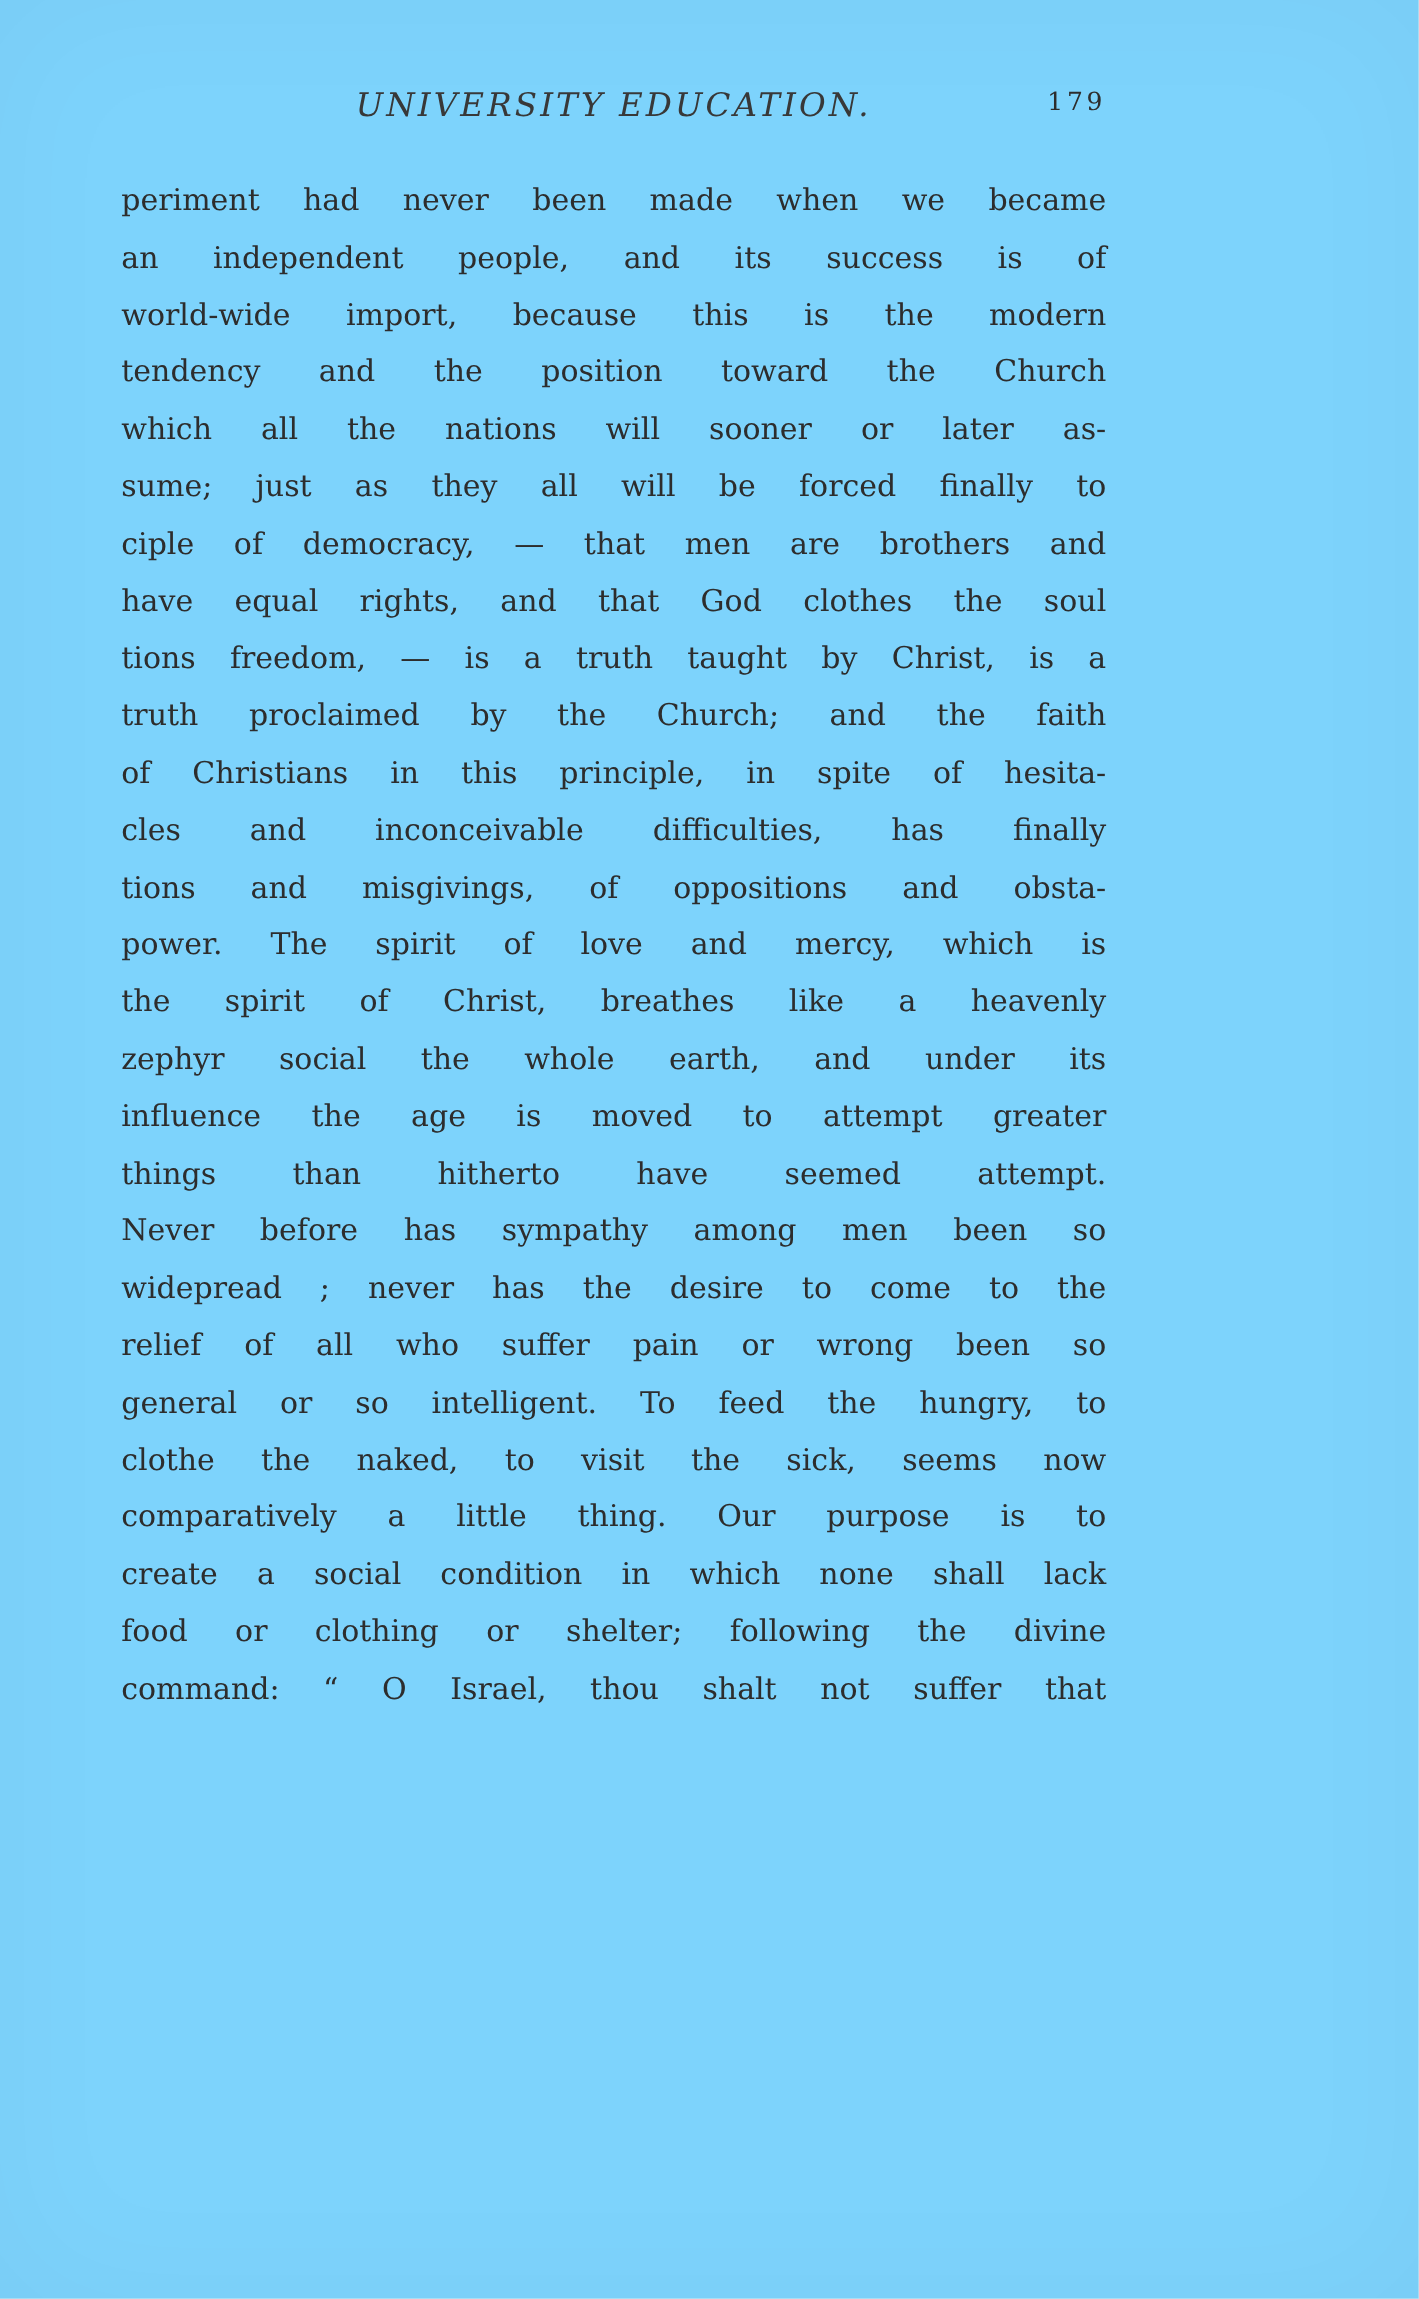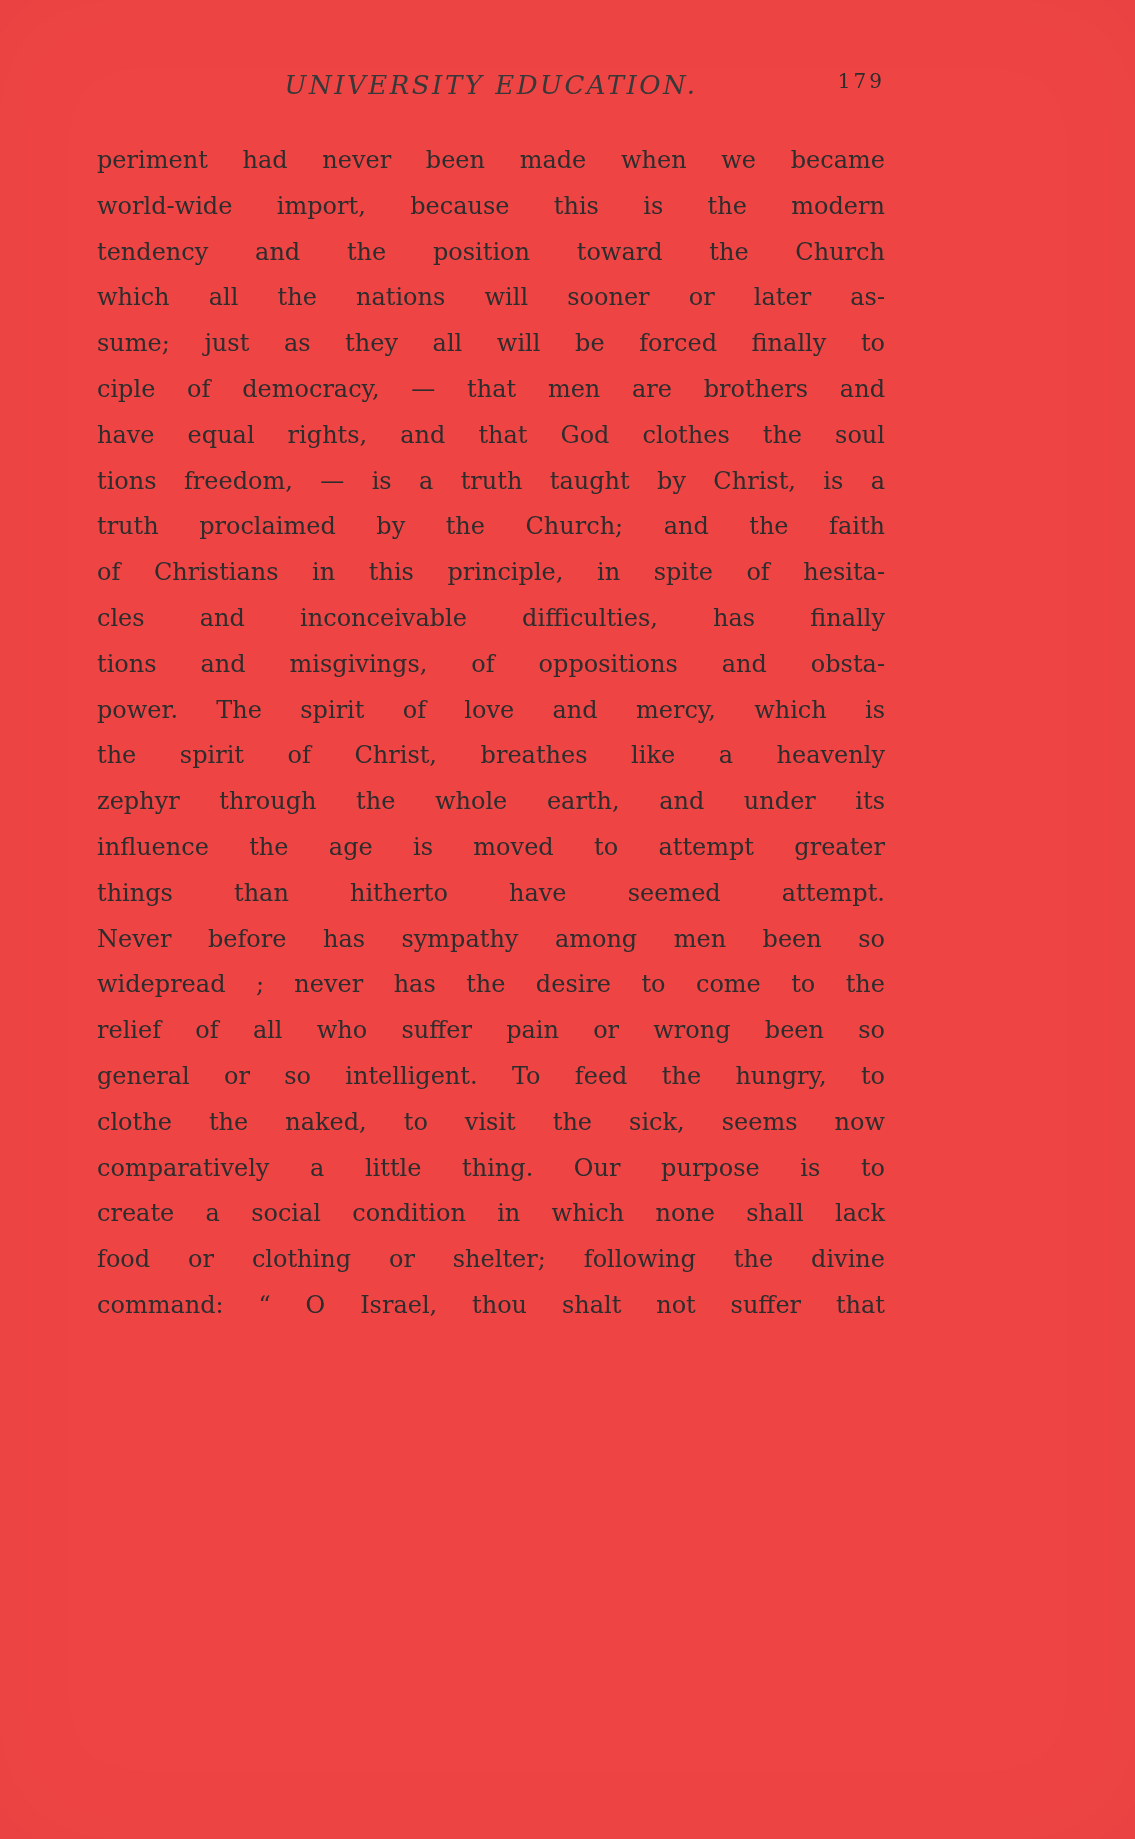--- a/index.html
+++ b/index.html
@@ -4,21 +4,21 @@
 <style>
   html, body {
     margin: 0;
     padding: 0;
     background: #f0efec;
   }
   .page {
     position: relative;
     width: 1135px;
     height: 1839px;
-    background: #ef4444;
+    background: #7dd3fc;
     color: #2d2d2d;
     font-family: "DejaVu Serif", "Liberation Serif", serif;
     overflow: hidden;
     box-shadow: inset 0 0 120px rgba(0,0,0,0.03);
   }
   .page-header {
     position: absolute;
     top: 70px;
     left: 97px;
     width: 788px;
@@ -59,34 +59,35 @@
 </head>
 <body>
 
 <div class="page">
   <header class="page-header">
     <span class="running-title">UNIVERSITY EDUCATION.</span>
     <span class="page-number">179</span>
   </header>
   <main class="page-body" id="page-body">
       <div class="text-line">periment had never been made when we became</div>
+      <div class="text-line">an independent people, and its success is of</div>
       <div class="text-line">world-wide import, because this is the modern</div>
       <div class="text-line">tendency and the position toward the Church</div>
       <div class="text-line">which all the nations will sooner or later as-</div>
       <div class="text-line">sume; just as they all will be forced finally to</div>
       <div class="text-line">ciple of democracy, — that men are brothers and</div>
       <div class="text-line">have equal rights, and that God clothes the soul</div>
       <div class="text-line">tions freedom, — is a truth taught by Christ, is a</div>
       <div class="text-line">truth proclaimed by the Church; and the faith</div>
       <div class="text-line">of Christians in this principle, in spite of hesita-</div>
       <div class="text-line">cles and inconceivable difficulties, has finally</div>
       <div class="text-line">tions and misgivings, of oppositions and obsta-</div>
       <div class="text-line">power.  The spirit of love and mercy, which is</div>
       <div class="text-line">the spirit of Christ, breathes like a heavenly</div>
-      <div class="text-line">zephyr through the whole earth, and under its</div>
+      <div class="text-line">zephyr social the whole earth, and under its</div>
       <div class="text-line">influence the age is moved to attempt greater</div>
       <div class="text-line">things than hitherto have seemed attempt.</div>
       <div class="text-line">Never before has sympathy among men been so</div>
       <div class="text-line">widepread ; never has the desire to come to the</div>
       <div class="text-line">relief of all who suffer pain or wrong been so</div>
       <div class="text-line">general or so intelligent.  To feed the hungry, to</div>
       <div class="text-line">clothe the naked, to visit the sick, seems now</div>
       <div class="text-line">comparatively a little thing.  Our purpose is to</div>
       <div class="text-line">create a social condition in which none shall lack</div>
       <div class="text-line">food or clothing or shelter; following the divine</div>

